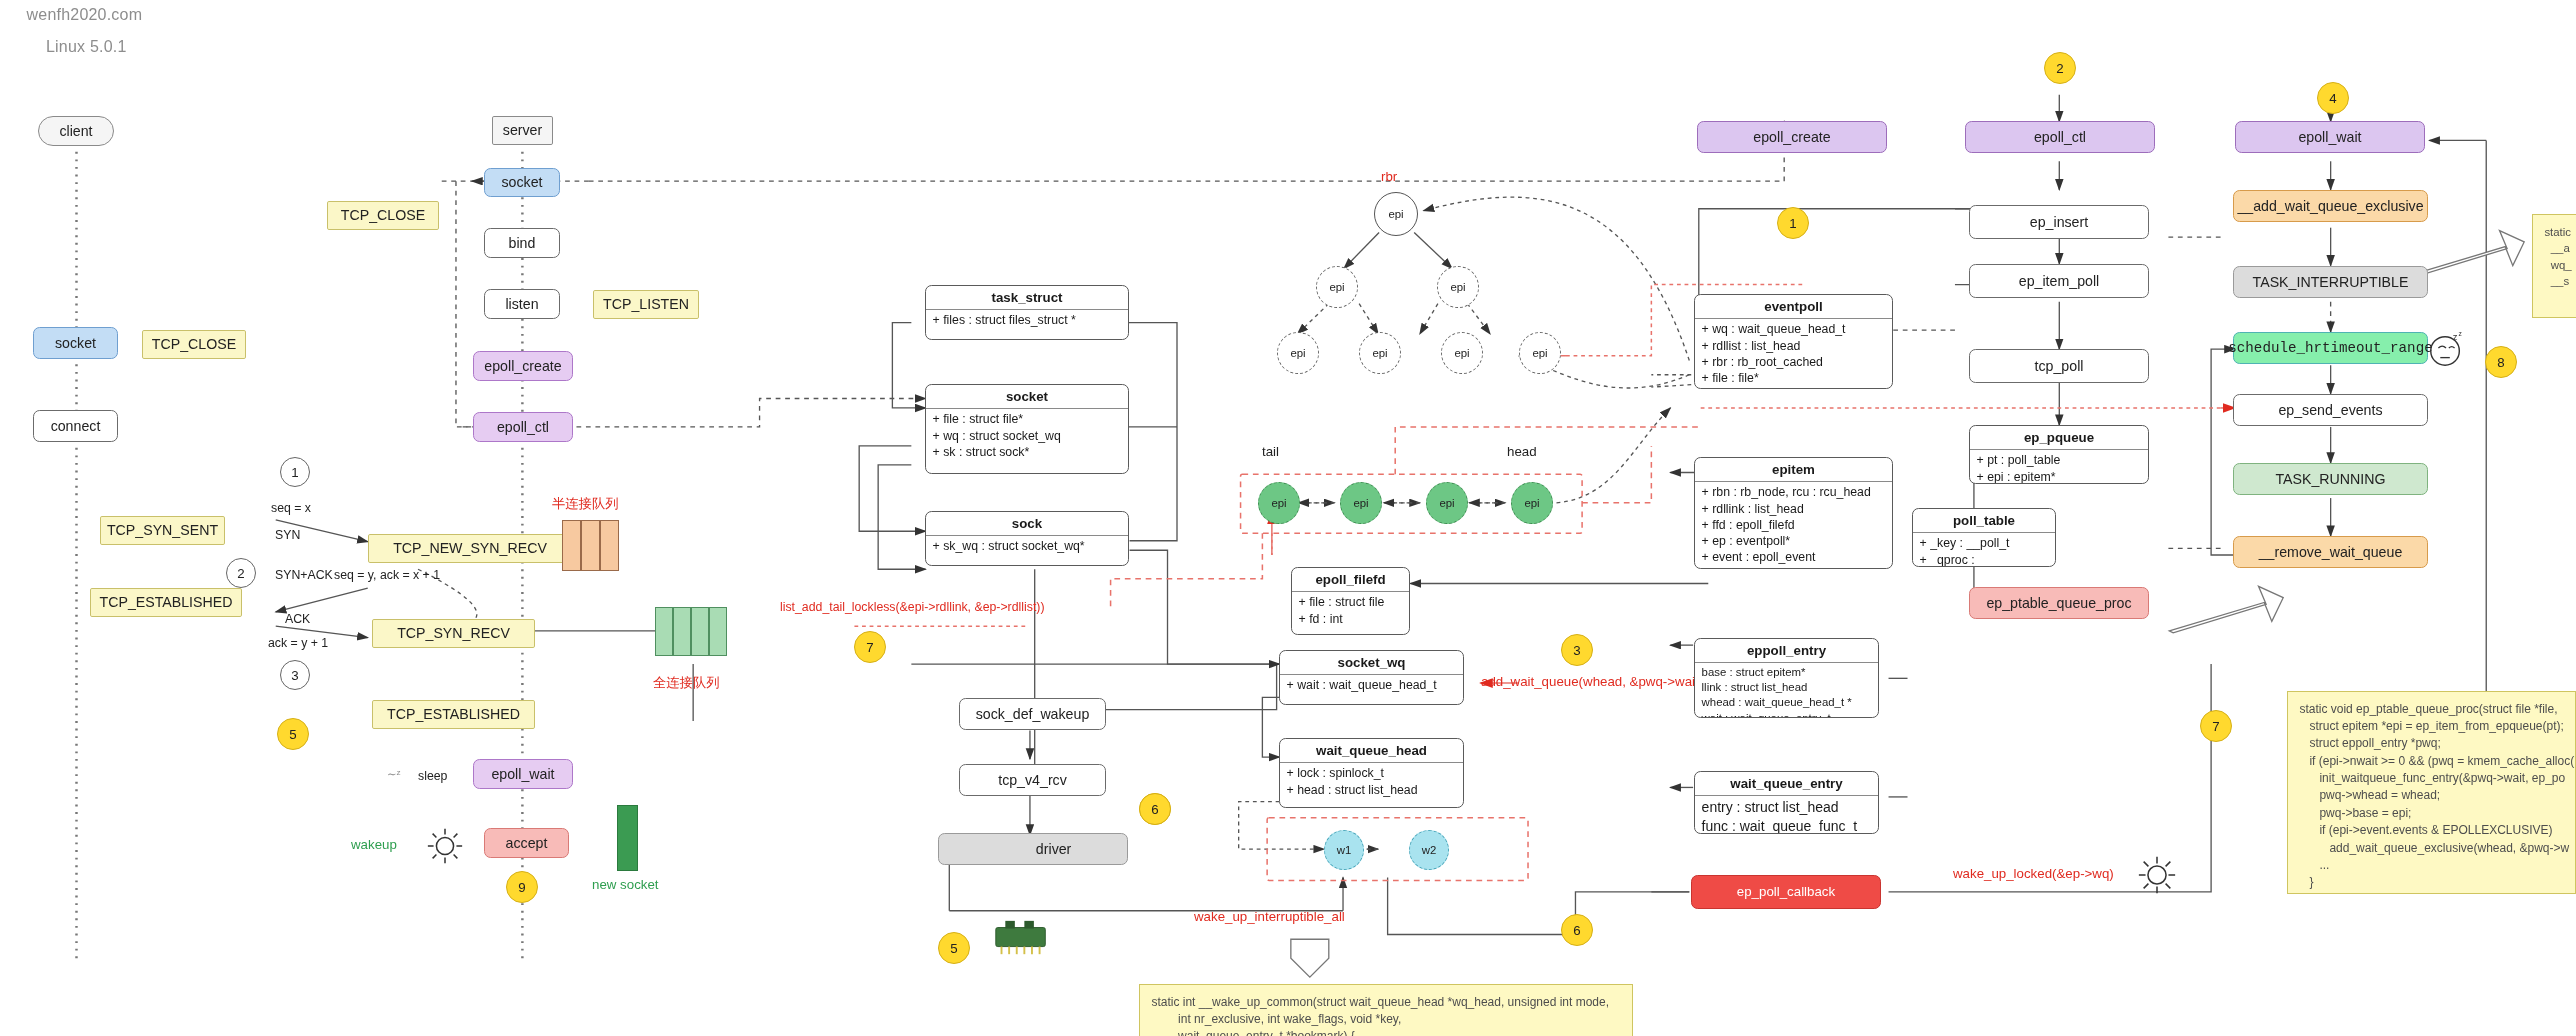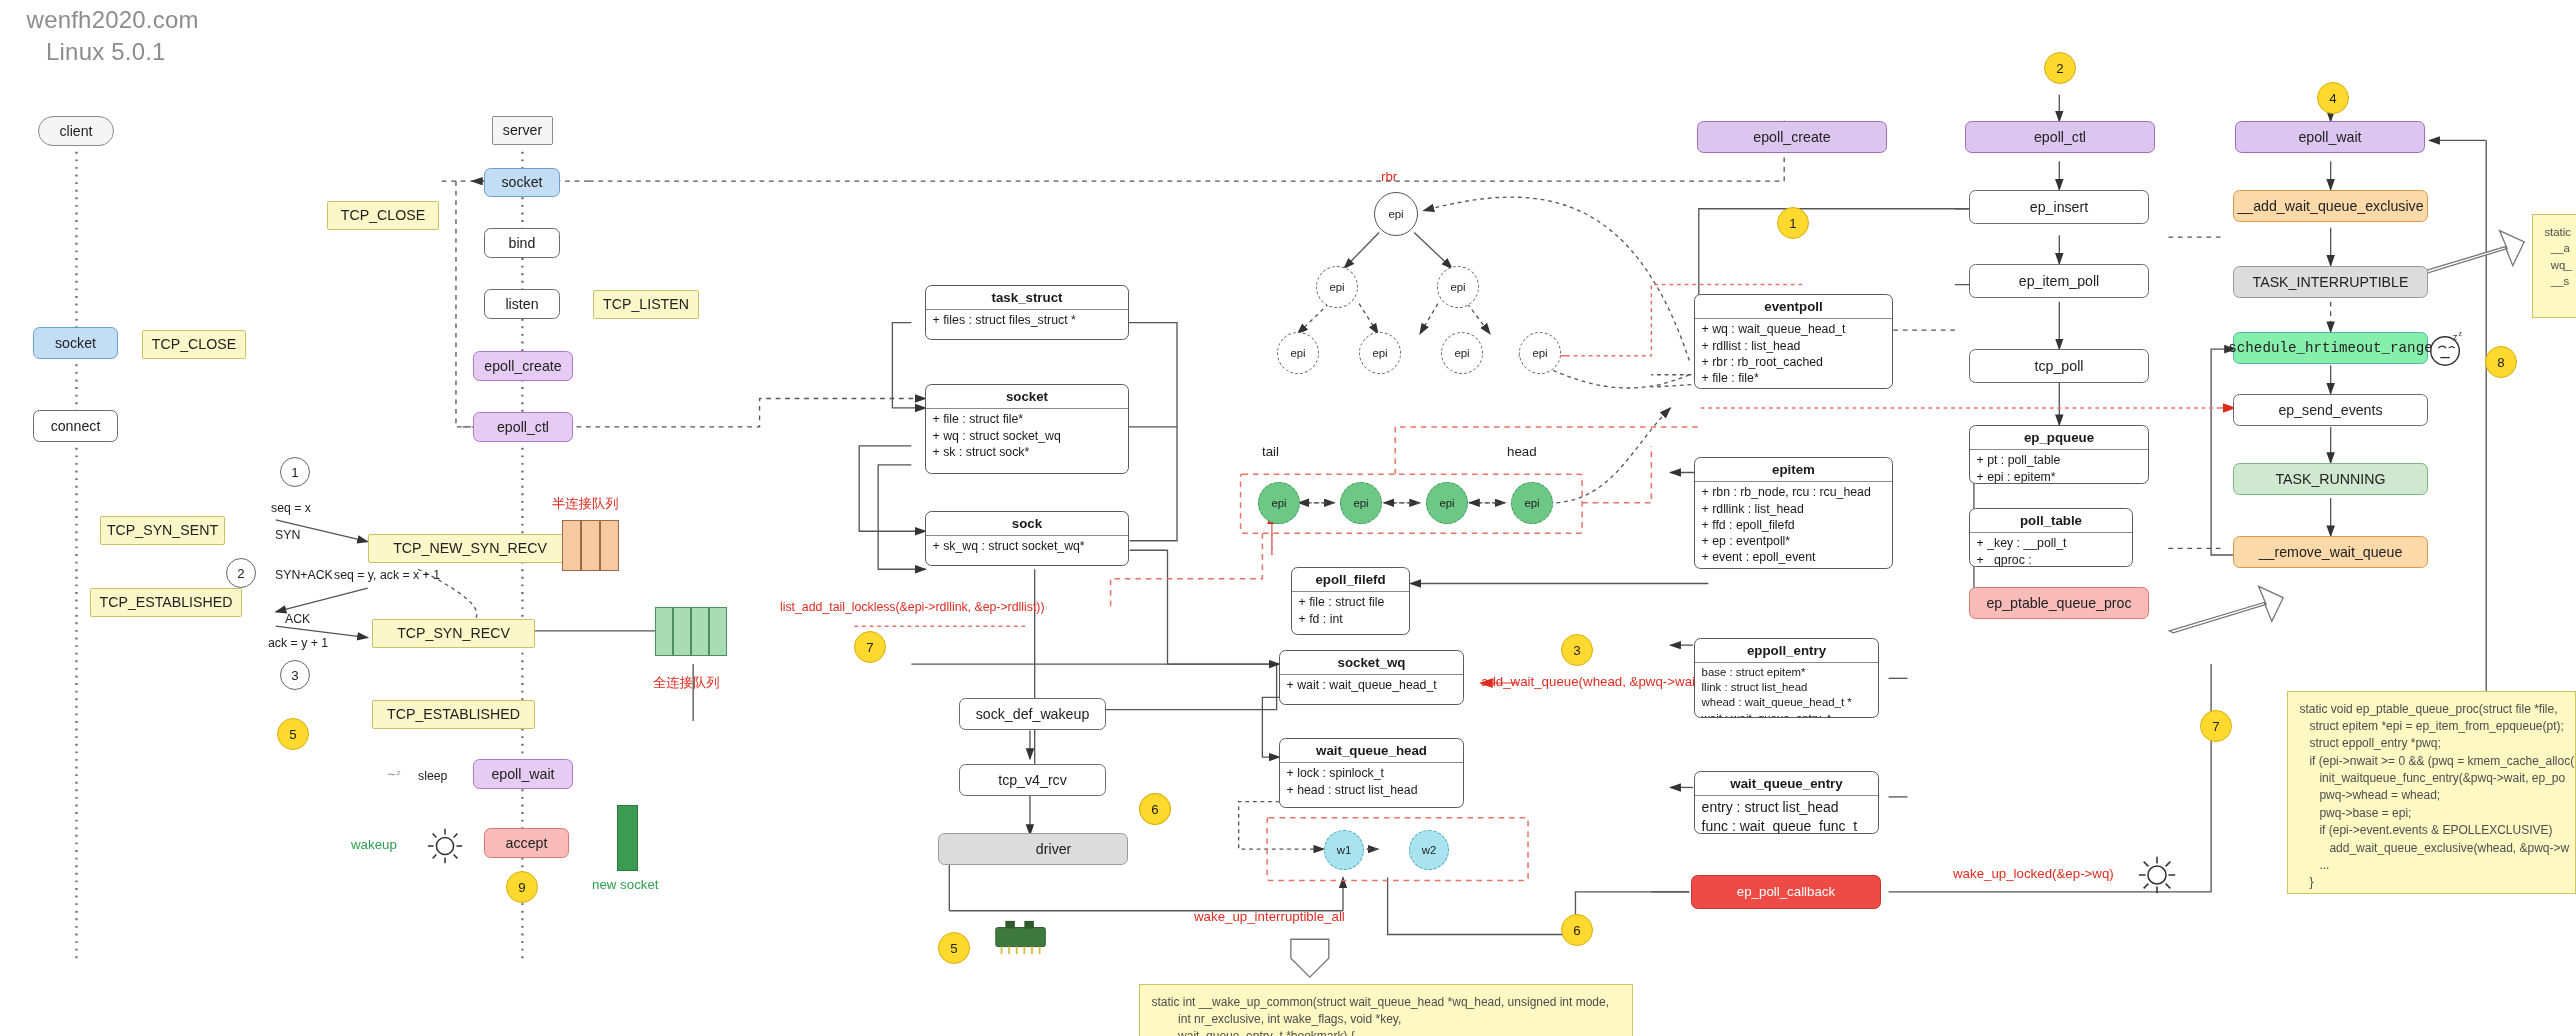--- a/index.html
+++ b/index.html
@@ -43,21 +43,21 @@
   .circ.num{border:1.4px solid #d6b017;background:#ffd92e;font-size:13.3px;color:#222;}
   .circ.step{border:1.2px solid #666;background:#fff;font-size:13.3px;}
 
   
   .lbl{position:absolute;font-size:12.3px;color:#222;white-space:nowrap;}
   .lbl.red{color:#e02b20;}
   .lbl.green{color:#2e9e4f;}
   .lbl.grey{color:#8a8a8a;}
 
   
-  .site{position:absolute;color:#8d8d8d;font-size:24px;letter-spacing:0.2px;}
+  .site{position:absolute;color:#8d8d8d;font-size:16px;letter-spacing:0.2px;}
 
   
   .code{position:absolute;box-sizing:border-box;background:#fef9c3;
         border:1.3px solid #cfc560;font-family:"Liberation Sans",sans-serif;
         font-size:12.3px;line-height:1.45;color:#4d4d4d;padding:8.5px 11.4px;
         white-space:pre;overflow:hidden;}
   .code.folded{border-right:none;}
 
   
   svg.ov{position:absolute;left:0;top:0;width:2576px;height:1036px;
@@ -443,32 +443,32 @@
   </svg>
 
   <div class="box purple2" style="left:1697px;top:121px;width:190px;height:32px;">epoll_create</div>
   <div class="circ num" style="left:1777px;top:207px;width:32px;height:32px;">1</div>
   <div class="circ num" style="left:2044px;top:52px;width:32px;height:32px;">2</div>
   <div class="circ num" style="left:2317px;top:82px;width:32px;height:32px;">4</div>
   <div class="circ num" style="left:2485px;top:346px;width:32px;height:32px;">8</div>
   <div class="circ num" style="left:2200px;top:710px;width:32px;height:32px;">7</div>
 
   <div class="box purple2" style="left:1965px;top:121px;width:190px;height:32px;">epoll_ctl</div>
-  <div class="box" style="left:1969px;top:190px;width:180px;height:34px;">ep_insert</div>
+  <div class="box" style="left:1969px;top:205px;width:180px;height:34px;">ep_insert</div>
   <div class="box" style="left:1969px;top:264px;width:180px;height:34px;">ep_item_poll</div>
   <div class="box" style="left:1969px;top:349px;width:180px;height:34px;">tcp_poll</div>
 
   <div class="cls" style="left:1969px;top:425px;width:180px;height:59px;">
     <div class="t">ep_pqueue</div>
     <div class="f">
       <div>+ pt : poll_table</div>
       <div>+ epi : epitem*</div>
     </div>
   </div>
-  <div class="cls" style="left:1969px;top:508px;width:164px;height:59px;">
+  <div class="cls" style="left:1912px;top:508px;width:144px;height:59px;">
     <div class="t">poll_table</div>
     <div class="f">
       <div>+ _key : __poll_t</div>
       <div>+ _qproc : poll_queue_proc</div>
     </div>
   </div>
   <div class="box red" style="left:1969px;top:587px;width:180px;height:32px;">ep_ptable_queue_proc</div>
 
   <div class="box purple2" style="left:2235px;top:121px;width:190px;height:32px;">epoll_wait</div>
   <div class="box orange" style="left:2233px;top:190px;width:195px;height:32px;">__add_wait_queue_exclusive</div>

